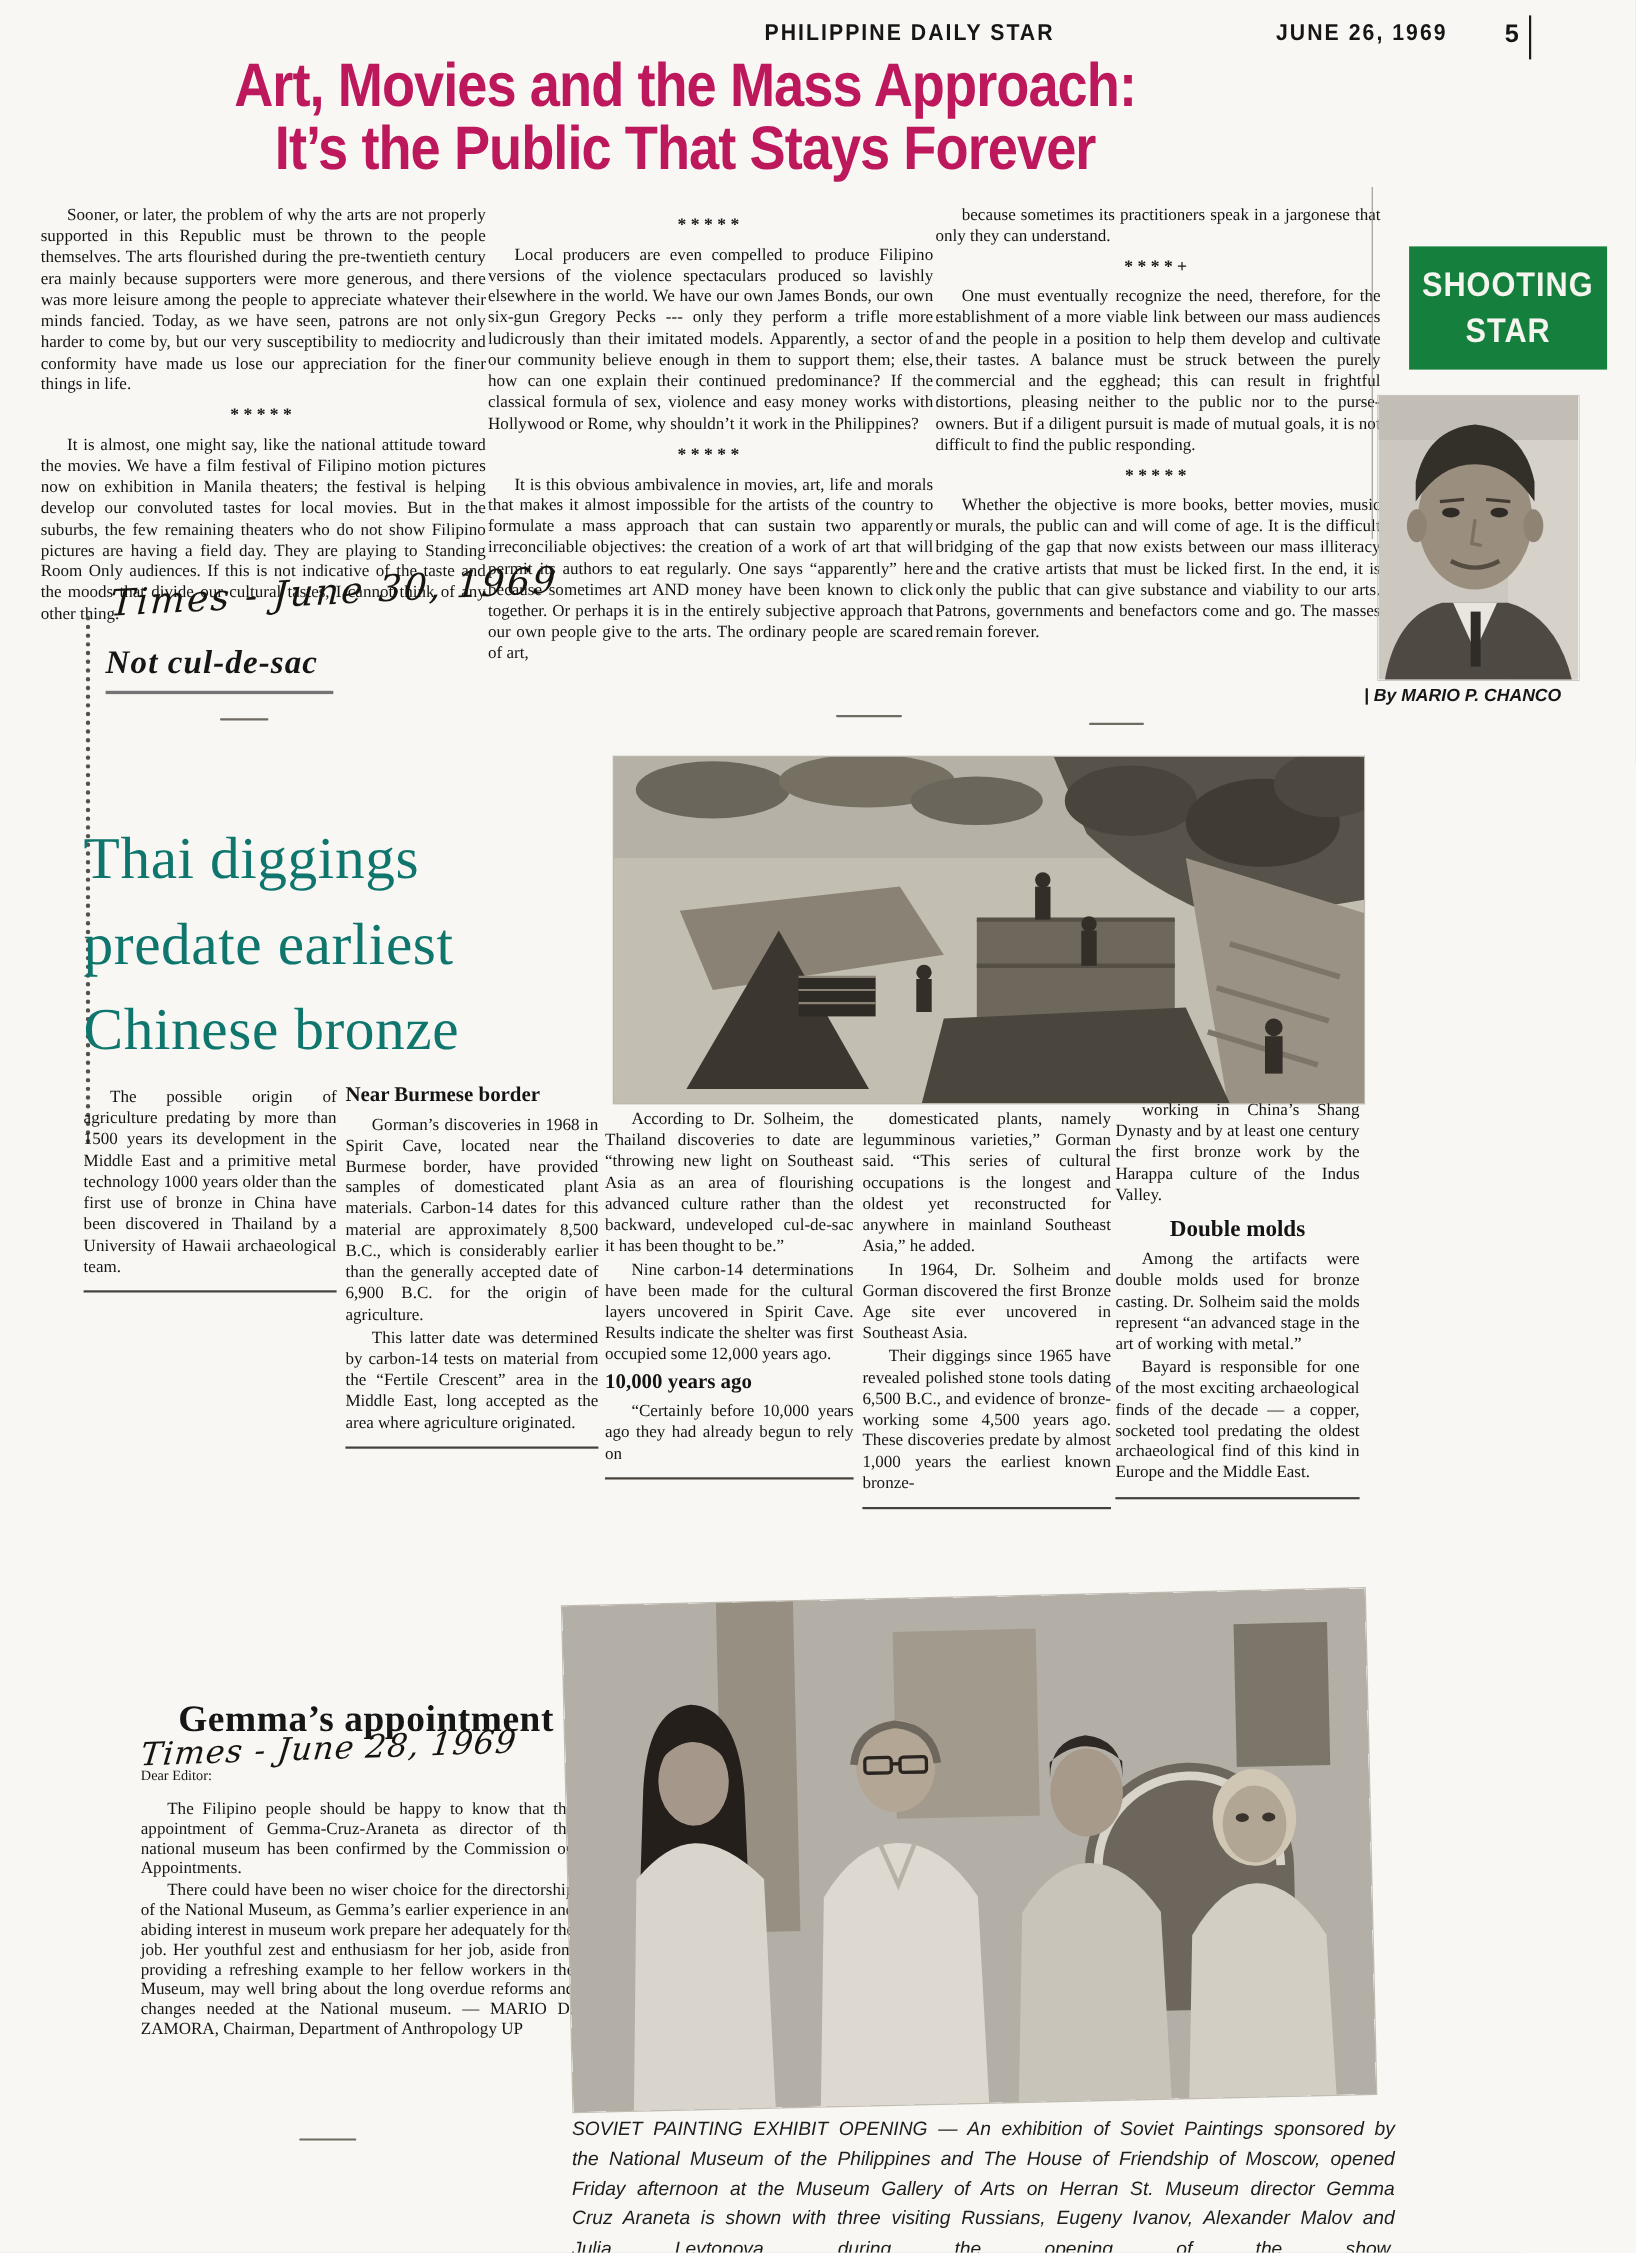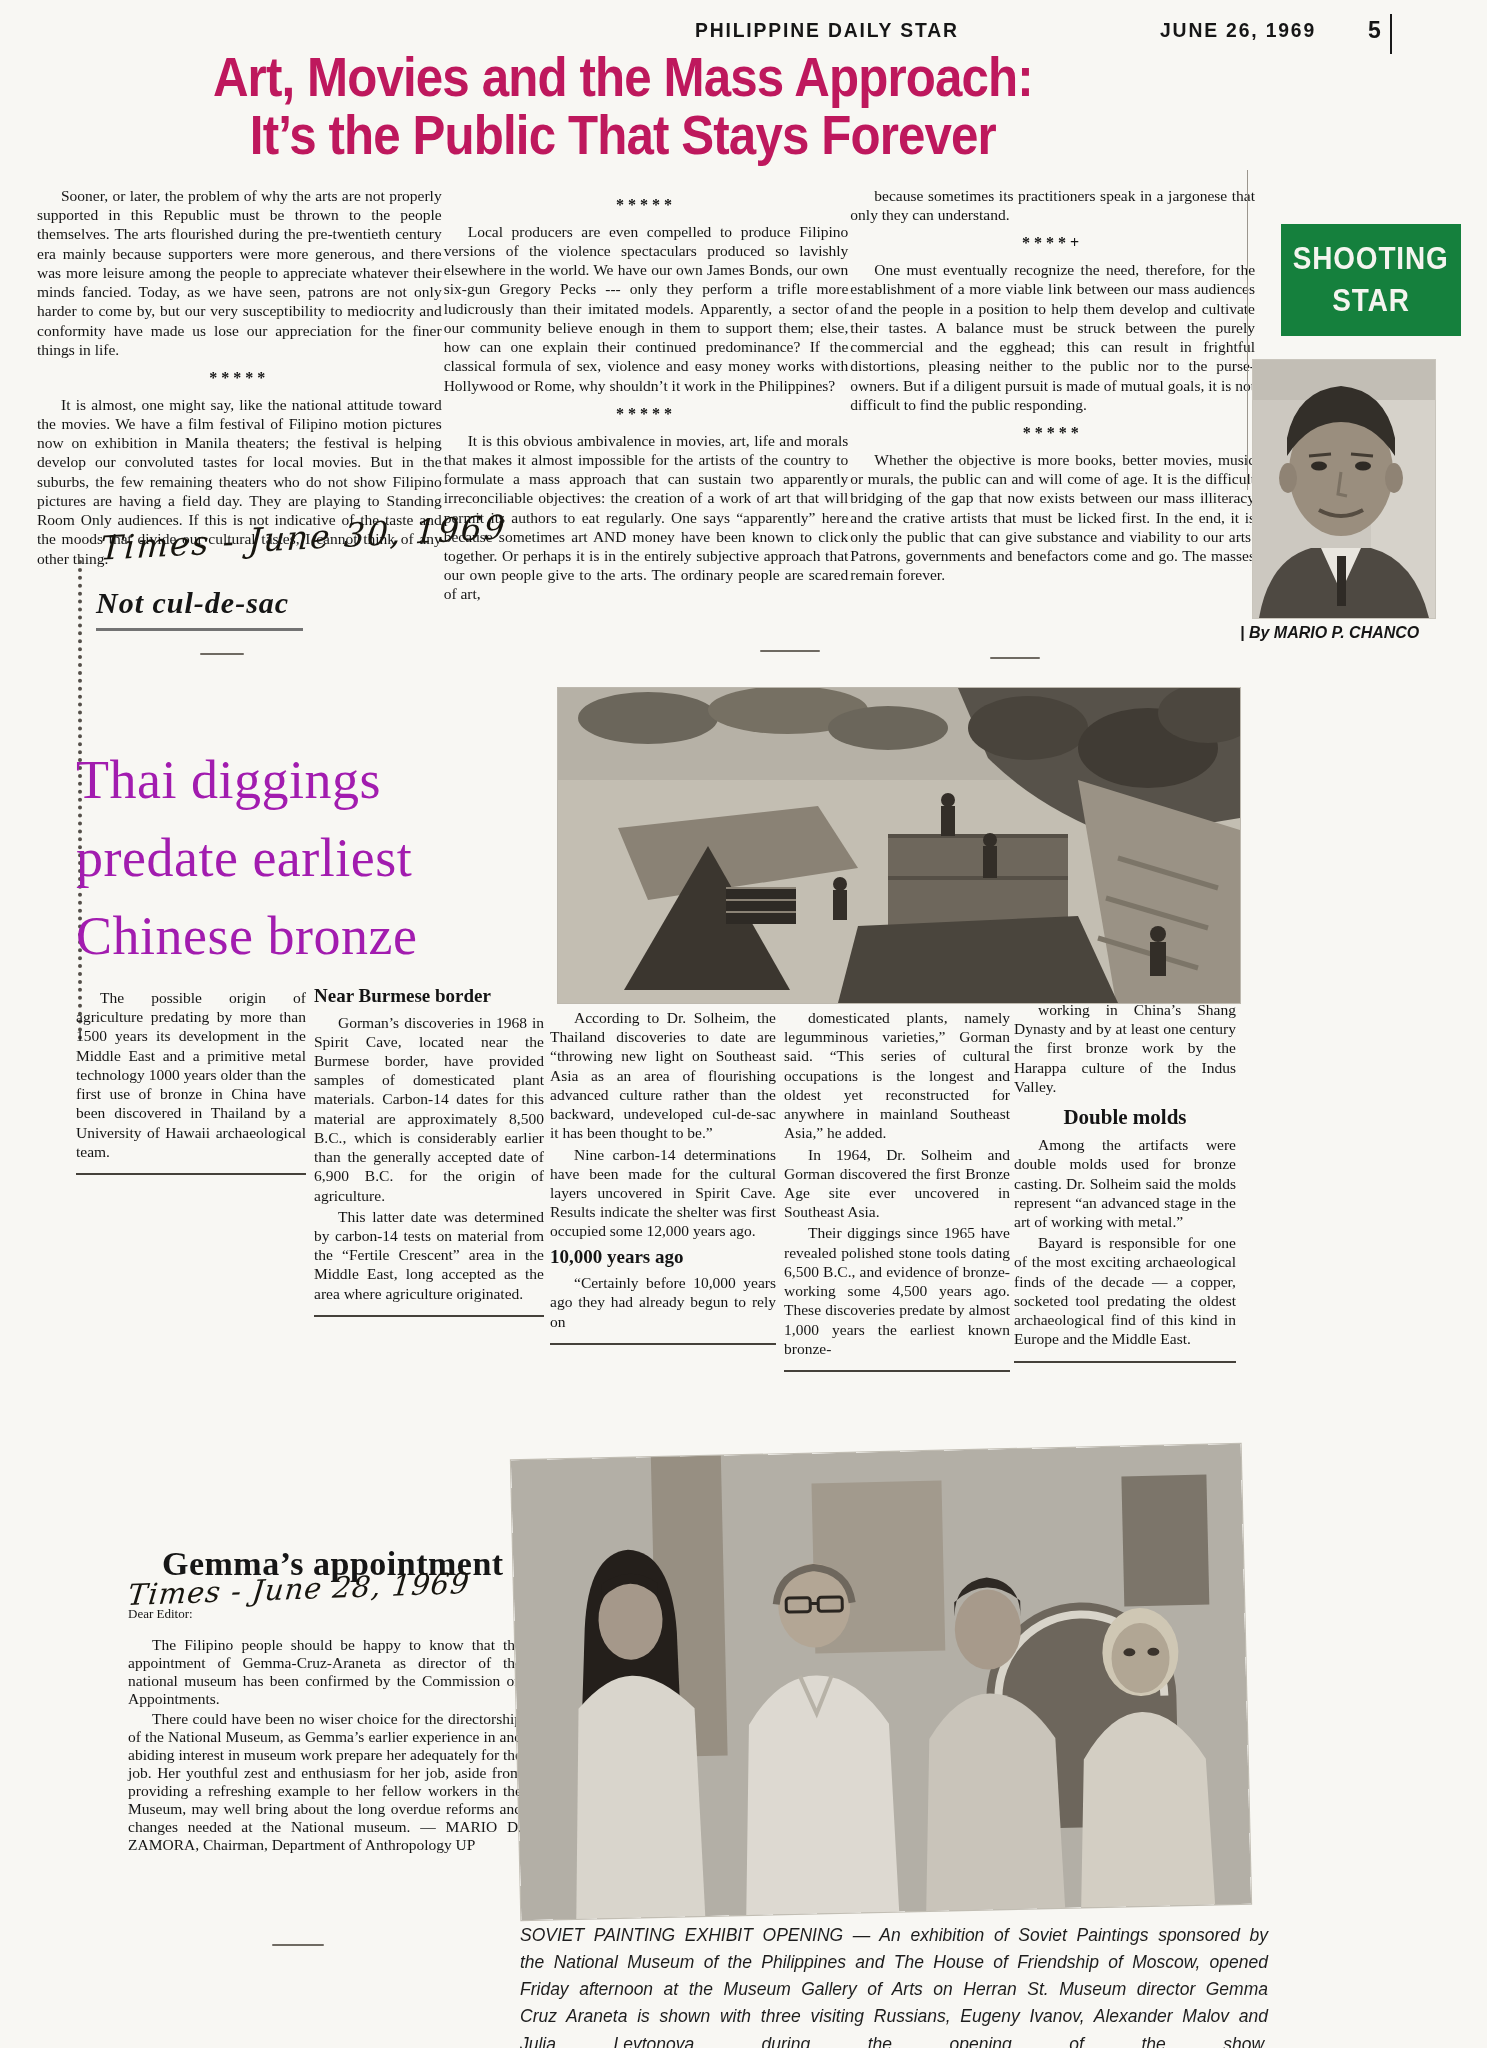--- a/index.html
+++ b/index.html
@@ -41,21 +41,21 @@
   .handwriting{font-family:"DejaVu Serif",serif;font-style:italic;color:#17150f;}
   .hw1{position:absolute;left:100px;top:518px;font-size:33px;transform:rotate(-3deg) skewX(-6deg);letter-spacing:2px;}
   .hw2{position:absolute;left:128px;top:1572px;font-size:29px;transform:rotate(-2deg) skewX(-8deg);letter-spacing:1px;z-index:3;}
   .hw3{display:inline-block;font-size:27px;transform:rotate(-4deg) skewX(-8deg);letter-spacing:1px;vertical-align:middle;}
   
   .perforation{position:absolute;left:78px;top:560px;height:480px;width:0;
         border-left:4px dotted #55504a;}
   .kicker{position:absolute;left:96px;top:586px;font-style:italic;font-weight:700;font-size:30px;
         letter-spacing:1px;border-bottom:3px solid #737373;padding:0 14px 8px 0;}
   .thai-headline{position:absolute;left:76px;top:742px;width:400px;font-size:54px;line-height:1.44;
-        color:#a21caf;letter-spacing:.5px;}
+        color:#0f766e;letter-spacing:.5px;}
   .dig-photo{position:absolute;left:558px;top:688px;width:682px;height:315px;overflow:hidden;
         box-shadow:0 0 0 1px #bdb8ae;}
   .thai-col{position:absolute;border-bottom:2px solid #45413a;padding-bottom:10px;}
   .tc1{left:76px; top:988px; width:230px;}
   .tc2{left:314px;top:980px; width:230px;}
   .tc3{left:550px;top:1008px;width:226px;}
   .tc4{left:784px;top:1008px;width:226px;}
   .tc5{left:1014px;top:1000px;width:222px;}
   
   .gemma-h{position:absolute;left:162px;top:1545px;font-weight:700;font-size:34px;letter-spacing:.5px;}

